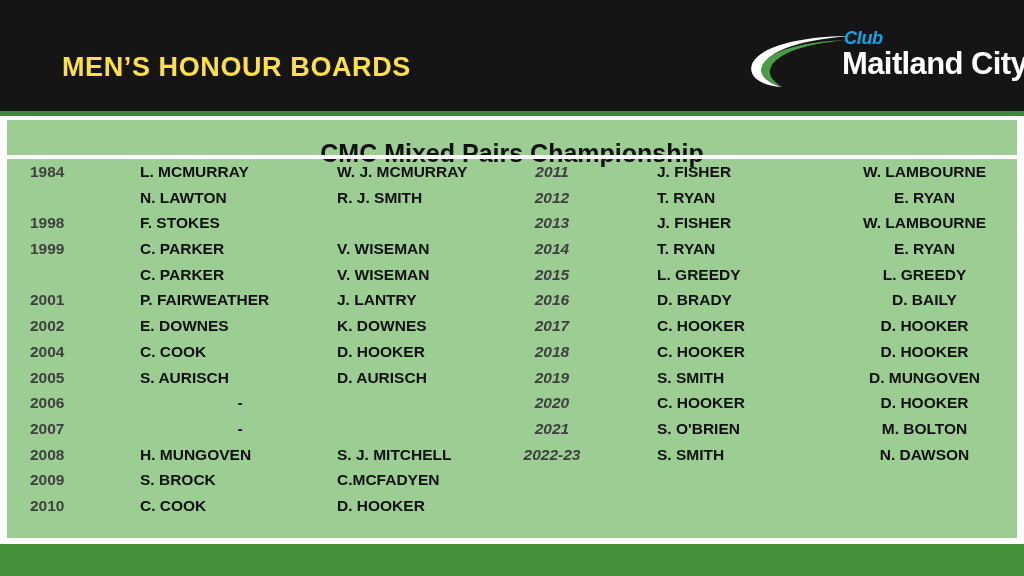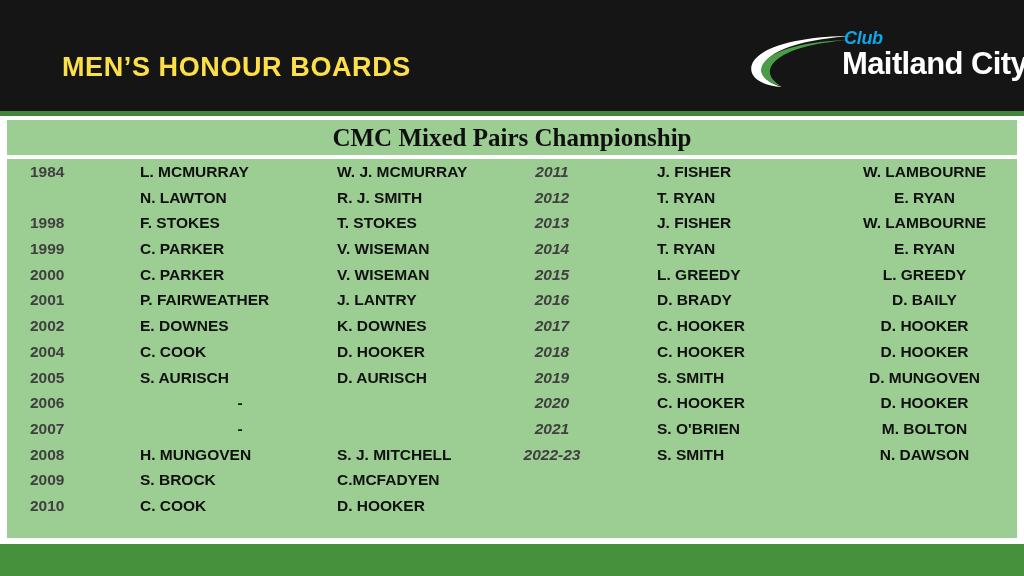--- a/index.html
+++ b/index.html
@@ -88,29 +88,28 @@
     position: absolute;
     left: 7px;
     top: 120px;
     width: 1010px;
     height: 418px;
     background: #9ccd92;
   }
   .board-title {
     position: absolute;
     left: 0;
-    top: 0;
+    top: 16px;
     width: 1010px;
     height: 35px;
     line-height: 35px;
     text-align: center;
     font-size: 25px;
     font-weight: bold;
     color: #101010;
-    font-family: Liberation Serif, serif;
   }
   .title-rule {
     position: absolute;
     left: 0;
     top: 35px;
     width: 1010px;
     height: 4px;
     background: #ffffff;
   }
 
@@ -198,29 +197,27 @@
           <div class="cell nm n2">W. J. MCMURRAY</div>
           <div class="cell nm n1">L. MCMURRAY</div>
         </div>
         <div class="row">
           <div class="cell nm n2">R. J. SMITH</div>
           <div class="cell nm n1">N. LAWTON</div>
         </div>
         <div class="row">
           <div class="cell yr">1998</div>
           <div class="cell nm n1">F. STOKES</div>
-          <div class="cell nm n2">T. STOKES</div>
         </div>
         <div class="row">
           <div class="cell yr">1999</div>
           <div class="cell nm n1">C. PARKER</div>
           <div class="cell nm n2">V. WISEMAN</div>
         </div>
         <div class="row">
-          <div class="cell yr">2000</div>
           <div class="cell nm n1">C. PARKER</div>
           <div class="cell nm n2">V. WISEMAN</div>
         </div>
         <div class="row">
           <div class="cell yr">2001</div>
           <div class="cell nm n1">P. FAIRWEATHER</div>
           <div class="cell nm n2">J. LANTRY</div>
         </div>
         <div class="row">
           <div class="cell yr">2002</div>

